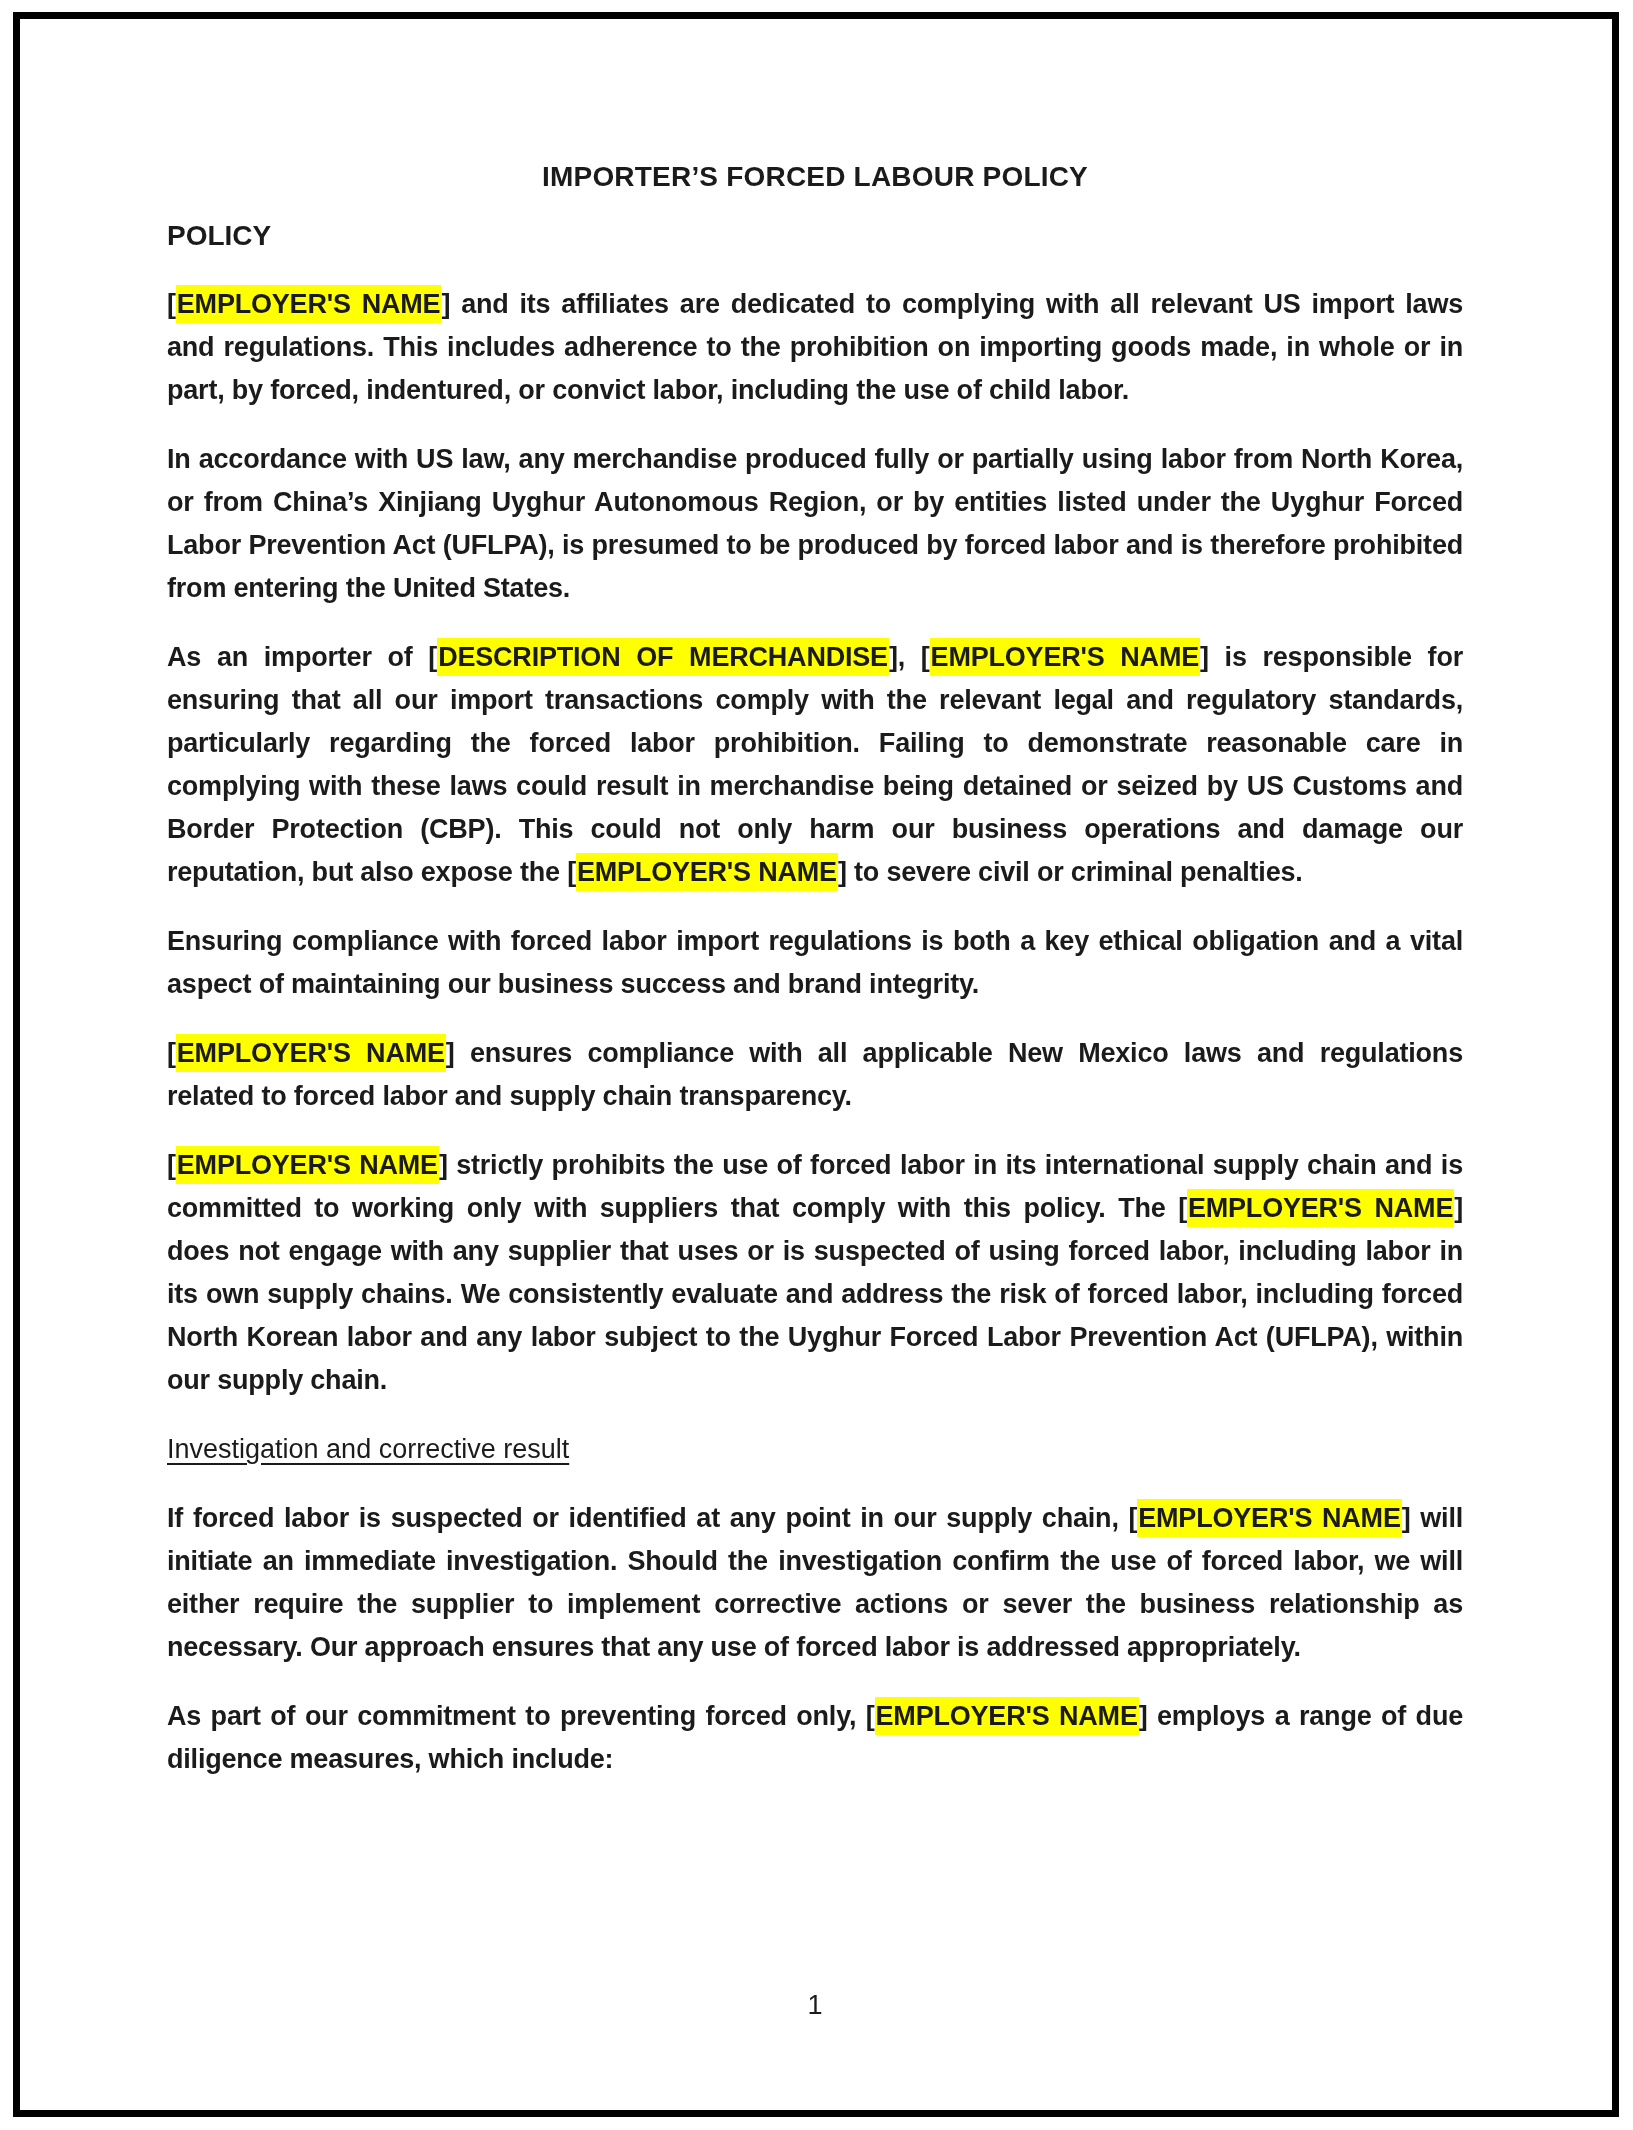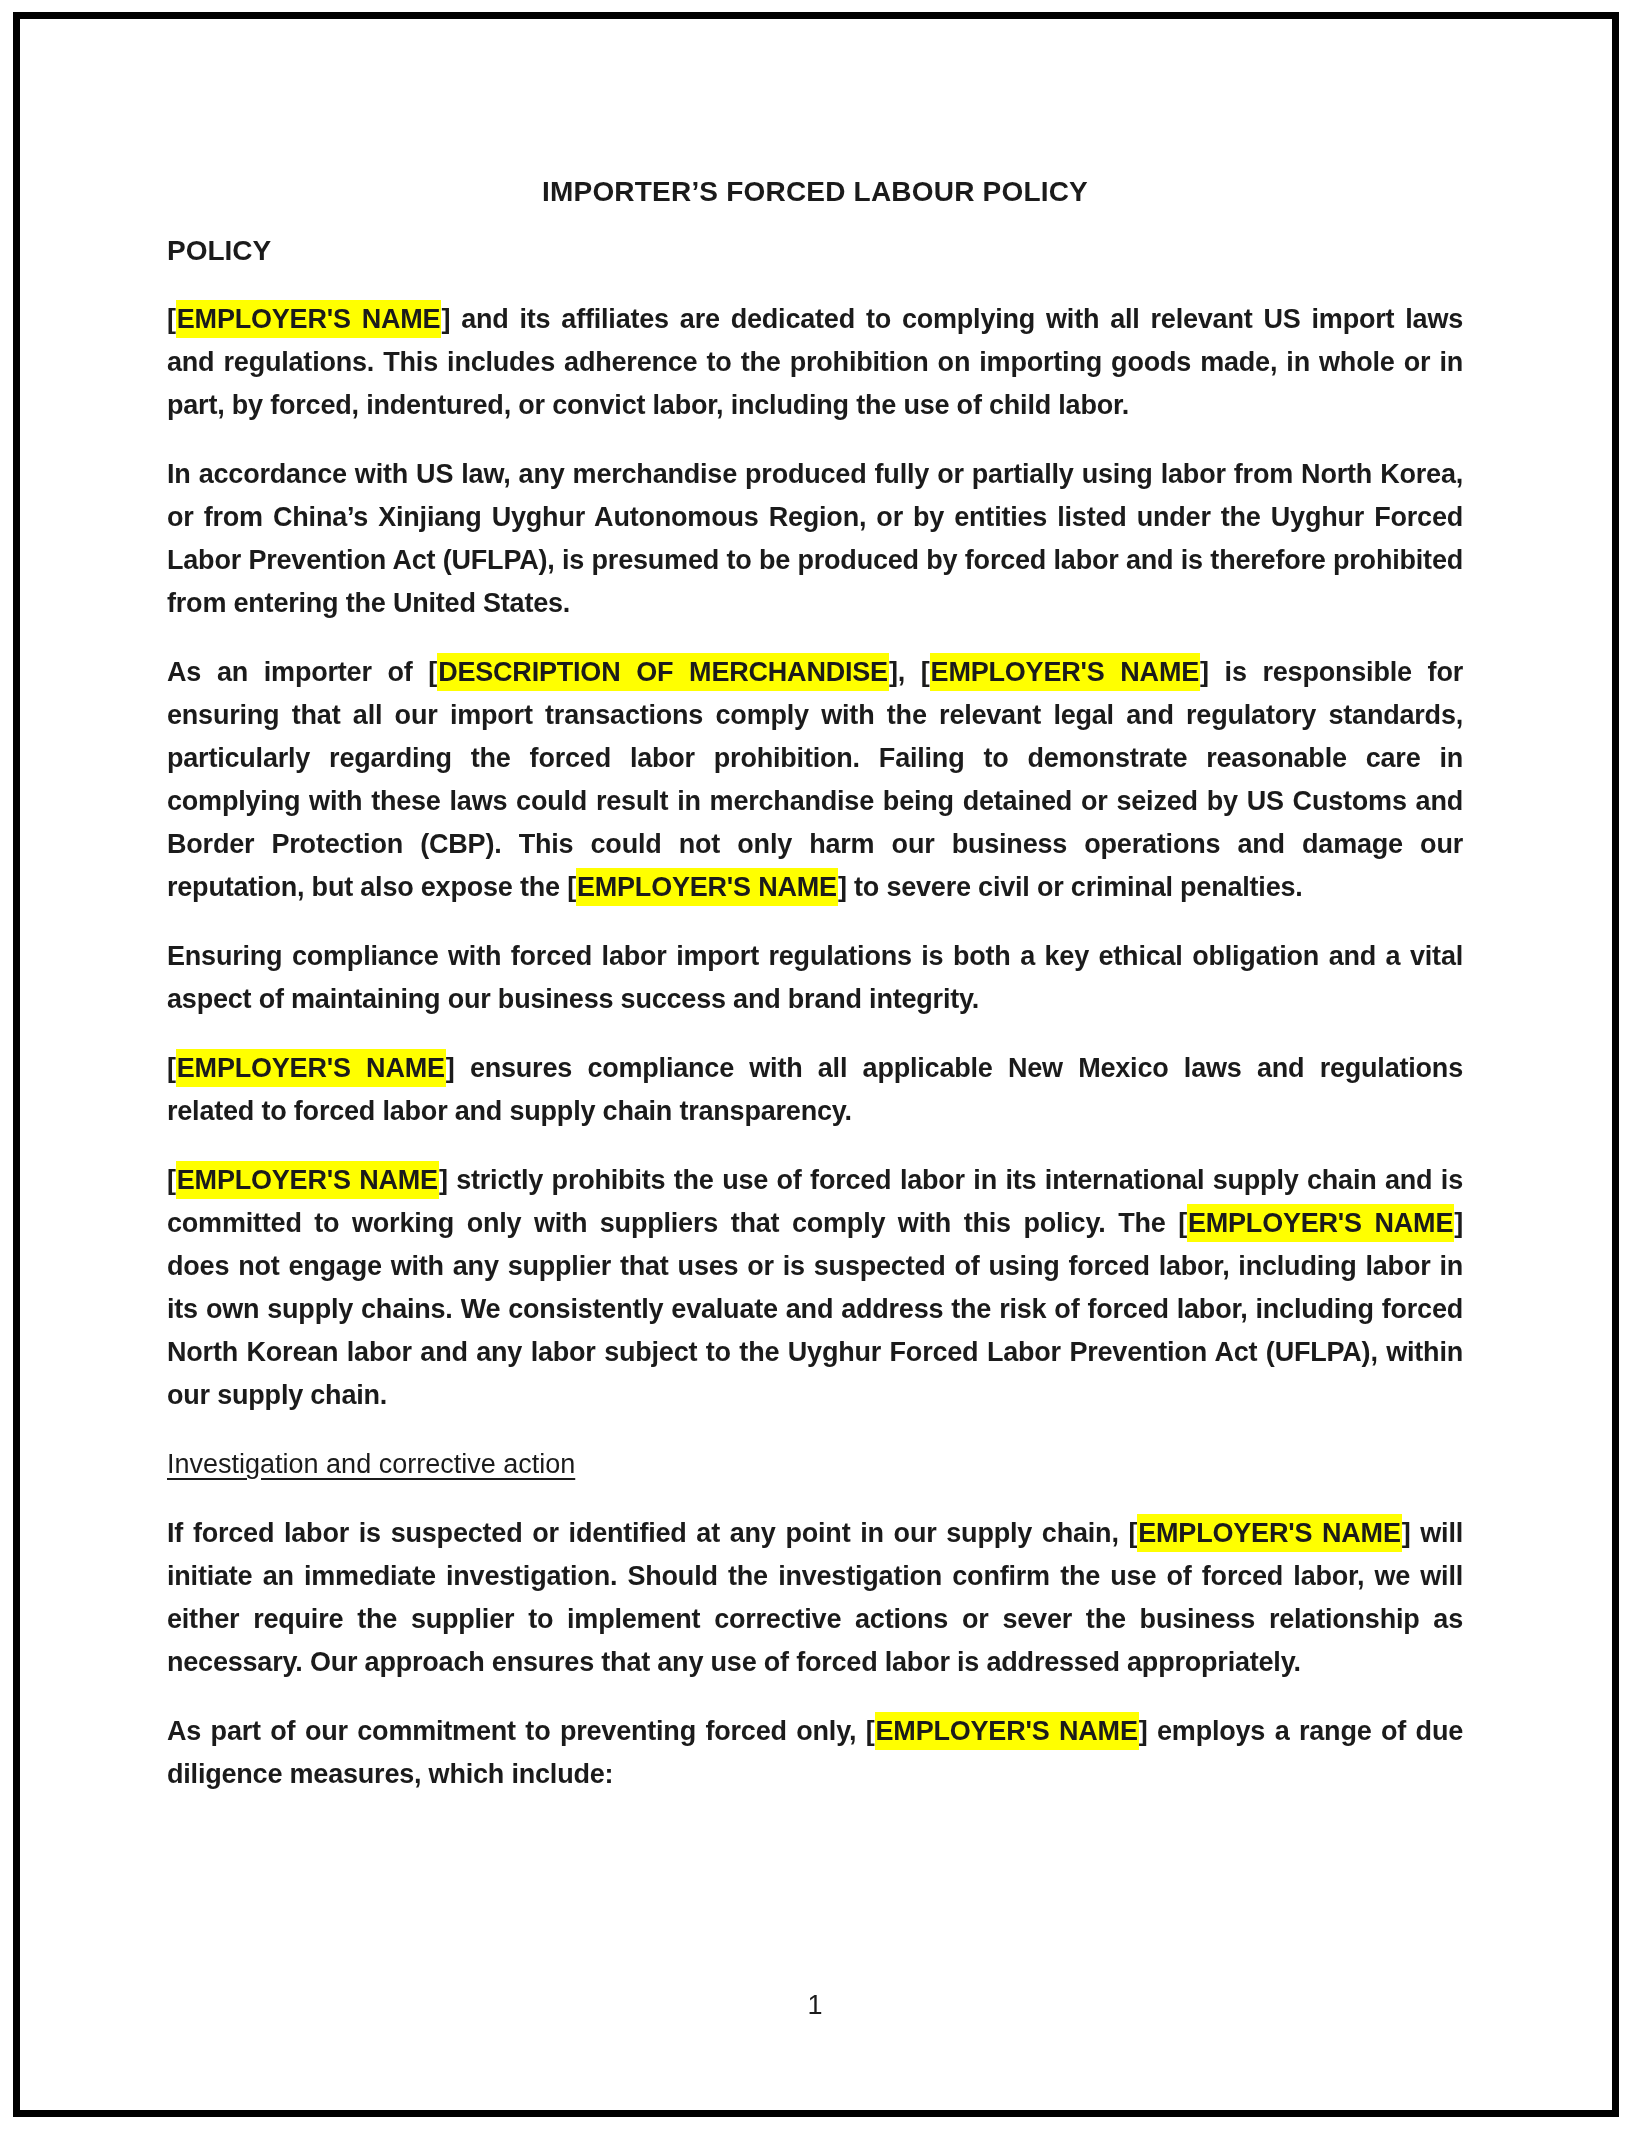--- a/index.html
+++ b/index.html
@@ -17,21 +17,21 @@
     left: 13px;
     top: 12px;
     right: 14px;
     bottom: 13px;
     border: 7px solid #000000;
     pointer-events: none;
   }
   .document {
     position: absolute;
     left: 167px;
-    top: 23px;
+    top: 8px;
     width: 1296px;
   }
   .doc-title {
     margin: 147px 0 16px 0;
     text-align: center;
     font-size: 28px;
     font-weight: 700;
     line-height: 43px;
     letter-spacing: 0.2px;
   }
@@ -79,19 +79,19 @@
 <div class="document">
   <h1 class="doc-title">IMPORTER’S FORCED LABOUR POLICY</h1>
   <div>
       <h2 class="heading">POLICY</h2>
       <p class="paragraph"><span>[</span><span class="hl">EMPLOYER'S NAME</span><span>] and its affiliates are dedicated to complying with all relevant US import laws and regulations. This includes adherence to the prohibition on importing goods made, in whole or in part, by forced, indentured, or convict labor, including the use of child labor.</span></p>
       <p class="paragraph"><span>In accordance with US law, any merchandise produced fully or partially using labor from North Korea, or from China’s Xinjiang Uyghur Autonomous Region, or by entities listed under the Uyghur Forced Labor Prevention Act (UFLPA), is presumed to be produced by forced labor and is therefore prohibited from entering the United States.</span></p>
       <p class="paragraph"><span>As an importer of [</span><span class="hl">DESCRIPTION OF MERCHANDISE</span><span>], [</span><span class="hl">EMPLOYER'S NAME</span><span>] is responsible for ensuring that all our import transactions comply with the relevant legal and regulatory standards, particularly regarding the forced labor prohibition. Failing to demonstrate reasonable care in complying with these laws could result in merchandise being detained or seized by US Customs and Border Protection (CBP). This could not only harm our business operations and damage our reputation, but also expose the [</span><span class="hl">EMPLOYER'S NAME</span><span>] to severe civil or criminal penalties.</span></p>
       <p class="paragraph"><span>Ensuring compliance with forced labor import regulations is both a key ethical obligation and a vital aspect of maintaining our business success and brand integrity.</span></p>
       <p class="paragraph"><span>[</span><span class="hl">EMPLOYER'S NAME</span><span>] ensures compliance with all applicable New Mexico laws and regulations related to forced labor and supply chain transparency.</span></p>
       <p class="paragraph"><span>[</span><span class="hl">EMPLOYER'S NAME</span><span>] strictly prohibits the use of forced labor in its international supply chain and is committed to working only with suppliers that comply with this policy. The [</span><span class="hl">EMPLOYER'S NAME</span><span>] does not engage with any supplier that uses or is suspected of using forced labor, including labor in its own supply chains. We consistently evaluate and address the risk of forced labor, including forced North Korean labor and any labor subject to the Uyghur Forced Labor Prevention Act (UFLPA), within our supply chain.</span></p>
-      <h3 class="subheading">Investigation and corrective action</h3>
+      <h3 class="subheading">Investigation and corrective result</h3>
       <p class="paragraph"><span>If forced labor is suspected or identified at any point in our supply chain, [</span><span class="hl">EMPLOYER'S NAME</span><span>] will initiate an immediate investigation. Should the investigation confirm the use of forced labor, we will either require the supplier to implement corrective actions or sever the business relationship as necessary. Our approach ensures that any use of forced labor is addressed appropriately.</span></p>
       <p class="paragraph"><span>As part of our commitment to preventing forced only, [</span><span class="hl">EMPLOYER'S NAME</span><span>] employs a range of due diligence measures, which include:</span></p>
     </div>
 </div>
 
 <div class="page-number">1</div>
 
 </body></html>

